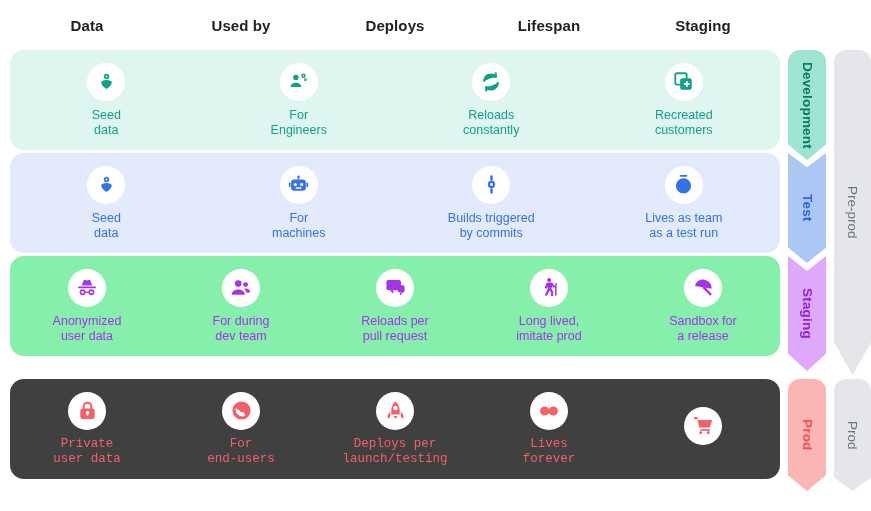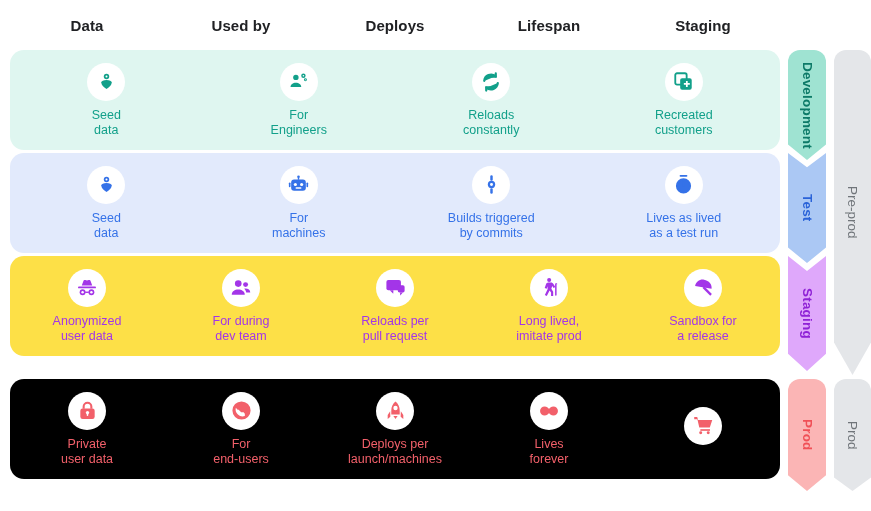--- a/index.html
+++ b/index.html
@@ -43,23 +43,23 @@
   .cell-label {
     font-size: 12.5px; line-height: 15px; text-align: center;
     white-space: pre-line;
   }
 
   
   .r-dev   { background: #dff6f0; }
   .r-dev   .cell-label, .r-dev .ico { color: #12a08a; fill: #12a08a; }
   .r-test  { background: #e2eafc; }
   .r-test  .cell-label, .r-test .ico { color: #3572e8; fill: #3572e8; }
-  .r-stag  { background: #fde047; }
+  .r-stag  { background: #86efac; }
   .r-stag  .cell-label, .r-stag .ico { color: #a335e8; fill: #a335e8; }
-  .r-prod  { background: #000000; }
+  .r-prod  { background: #404040; font-family: Liberation Mono, monospace; }
   .r-prod  .cell-label, .r-prod .ico { color: #f2606a; fill: #f2606a; }
 
   
   .chev {
     position: absolute; left: 788px; width: 38px;
     display: flex; align-items: center; justify-content: center;
   }
   .chev-label {
     writing-mode: vertical-rl;
     font-size: 13.5px; font-weight: bold;
@@ -193,21 +193,21 @@
 by commits</span>
     </div>
     <div class="cell">
       <span class="bubble">
         <svg class="ico" width="21" height="21" viewBox="0 0 24 24" fill="none" stroke="currentColor" stroke-width="2.1" stroke-linecap="round">
             <circle cx="12" cy="13.6" r="7.6"></circle>
             <path d="M12 13.6V9.3"></path>
             <path d="M8.6 2.1h6.8"></path>
           </svg>
       </span>
-      <span class="cell-label">Lives as lived
+      <span class="cell-label">Lives as team
 as a test run</span>
     </div>
   </div>
 
   <div class="row r-stag" style="top:256px;height:100px;">
     <div class="cell">
       <span class="bubble">
         <svg class="ico" width="22" height="22" viewBox="0 0 24 24">
             <path d="M6.3 9.4l1.6-4.6c.4-1.1 1.2-1.6 2.3-1.4l1.8.3 1.8-.3c1.1-.2 1.9.3 2.3 1.4l1.6 4.6z"></path>
             <rect x="2.2" y="10.4" width="19.6" height="1.9" rx=".95"></rect>
@@ -295,21 +295,21 @@
       <span class="bubble">
         <svg class="ico" width="21" height="21" viewBox="0 0 24 24">
             <path d="M12 1.8c3.1 2.5 4.8 6.2 4.8 10.2v4.6H7.2V12c0-4 1.7-7.7 4.8-10.2z"></path>
             <circle cx="12" cy="9.2" r="2.5" fill="#fff"></circle>
             <path d="M5.9 12.8L3.1 17v4.6l3-2.4z"></path>
             <path d="M18.1 12.8L20.9 17v4.6l-3-2.4z"></path>
             <path d="M9.6 18.4h4.8l-2.4 3.4z"></path>
           </svg>
       </span>
       <span class="cell-label">Deploys per
-launch/machines</span>
+launch/testing</span>
     </div>
     <div class="cell">
       <span class="bubble">
         <svg class="ico" width="24" height="24" viewBox="0 0 24 24" fill="none" stroke="currentColor" stroke-width="2.3" stroke-linecap="round">
             <path d="M12 12s-1.8-3.4-4.4-3.4a3.4 3.4 0 0 0 0 6.8C10.2 15.4 12 12 12 12s1.8-3.4 4.4-3.4a3.4 3.4 0 0 1 0 6.8C13.8 15.4 12 12 12 12z"></path>
           </svg>
       </span>
       <span class="cell-label">Lives
 forever</span>
     </div>

